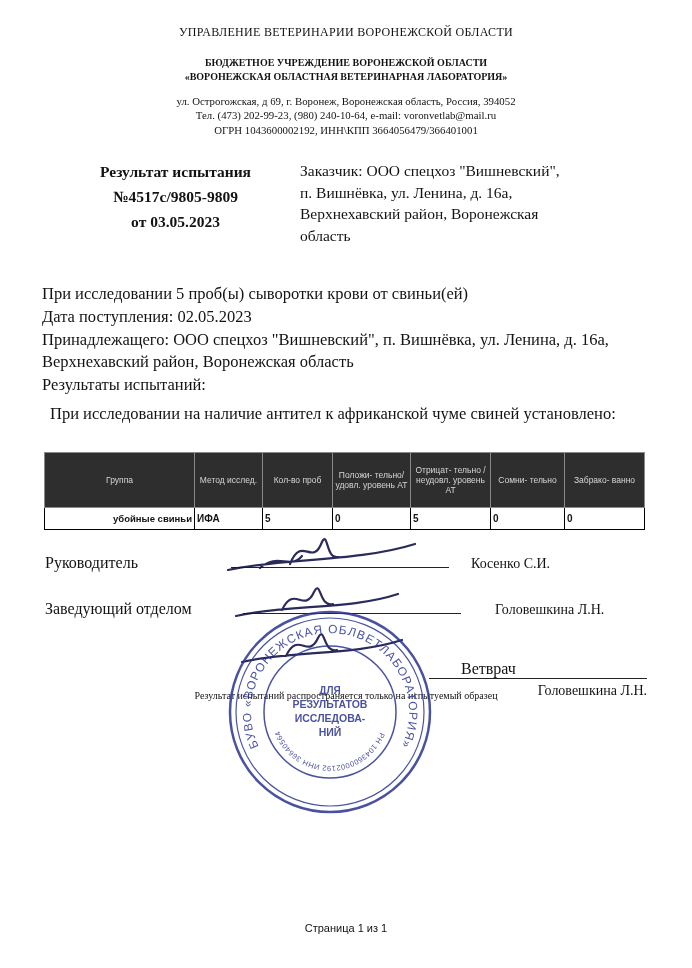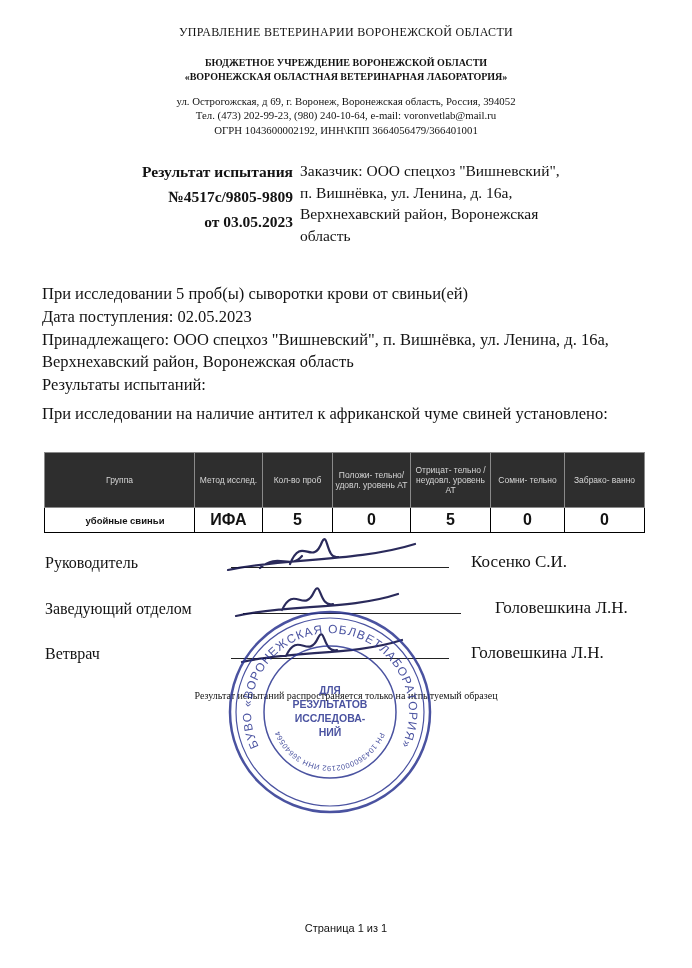--- a/index.html
+++ b/index.html
@@ -8,51 +8,51 @@
     background:#ffffff; color:#131313; overflow:hidden;
     font-family:"Liberation Serif", serif;
   }
   .abs { position:absolute; }
   .centered { left:0; right:0; text-align:center; }
 
   .dept       { top:25px;  font-size:12px; letter-spacing:.3px; }
   .org        { top:56px;  font-weight:bold; font-size:10px; line-height:1.35; }
   .addr       { top:94px;  font-size:10.8px; line-height:1.32; }
 
-  .result-block  { top:160px; left:58px;  width:235px; text-align:right;
+  .result-block  { top:160px; left:58px;  width:235px; text-align:center;
                    font-weight:bold; font-size:15.5px; line-height:1.6; }
   .customer-block{ top:160px; left:300px; width:268px; font-size:15.5px; line-height:1.4; }
 
   .body-block { top:283px; left:42px; width:612px; font-size:16.5px; line-height:1.38; }
   .body-block p { margin:0; }
-  .body-block p.gap { margin-top:6px; }
+  .body-block p.gap { margin-top:6px;margin-left:8px; }
 
   table.results {
     position:absolute; top:452px; left:44px; width:600px;
     border-collapse:collapse; table-layout:fixed;
     border:1.5px solid #000;
   }
   table.results th {
     background:#2e2e2e; color:#d6d6d6;
     font-family:"Liberation Sans", sans-serif;
     font-size:8.5px; font-weight:normal; text-align:center; vertical-align:middle;
     border:1px solid #8a8a8a; padding:3px 2px; height:48px;
   }
   table.results td {
     border:1px solid #000; background:#fff;
     font-family:"Liberation Sans", sans-serif;
-    font-size:16px; font-weight:bold; text-align:center; padding:3px 2px; height:15px;
+    font-size:10px; font-weight:bold; padding:3px 2px; height:15px;
   }
-  table.results td.first { text-align:center; font-size:9.5px; padding-left:13px; }
+  table.results td.first { text-align:right; font-size:9.5px; padding-left:13px; }
 
   .sig-row  { left:45px; right:45px; height:32px; display:flex; align-items:flex-end; }
-  .sig-row-1 { top:540px; } .sig-row-2 { top:586px;gap:12px; } .sig-row-3 { top:631px; }
+  .sig-row-1 { top:540px; } .sig-row-2 { top:586px;gap:12px; } .sig-row-3 { top:660px;flex-direction:column; }
   .sig-role { width:186px; font-size:16px; }
   .sig-line { width:218px; border-bottom:1.6px solid #222; height:1px; margin:0 0 4px 0; }
-  .sig-name { margin-left:22px; font-size:17px; }
+  .sig-name { margin-left:22px; font-size:14px; }
 
   .note   { top:690px; font-size:10px; z-index:1; }
   .footer { top:922px; font-family:"Liberation Sans", sans-serif; font-size:11px; }
 
   .inks  { left:190px; top:530px; width:310px; height:150px; z-index:2; pointer-events:none; }
   .stamp { left:224px; top:606px; width:212px; height:212px; z-index:3; opacity:.85; pointer-events:none; }
   .stamp text { font-family:"Liberation Sans", sans-serif; }
 </style>
 </head>
 <body>

